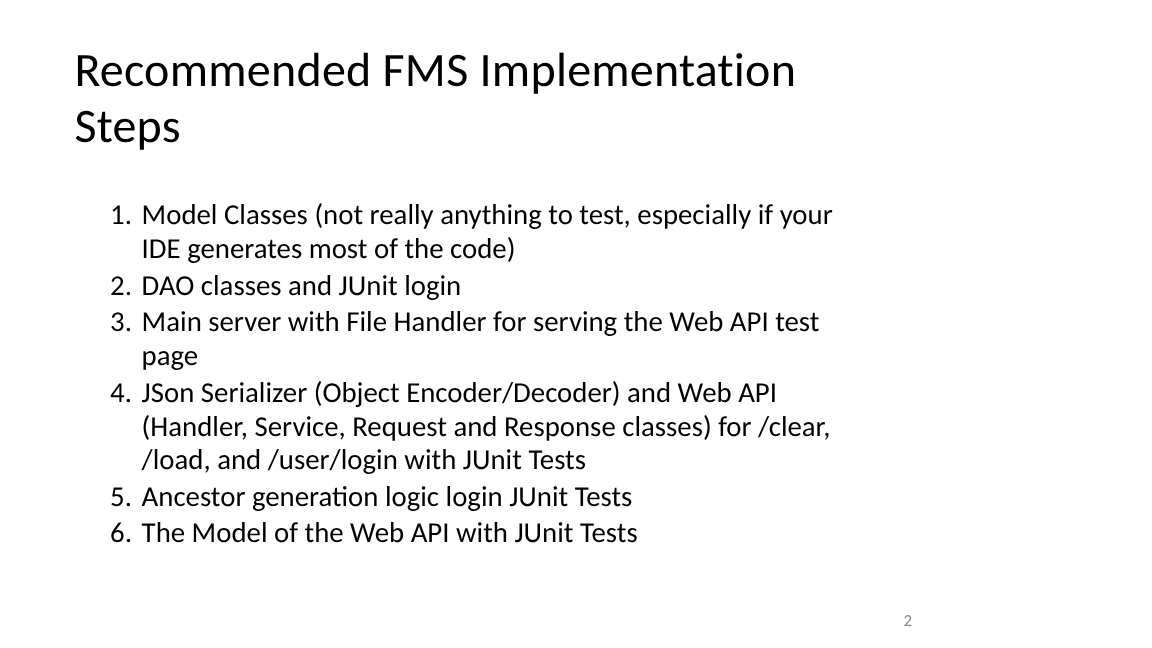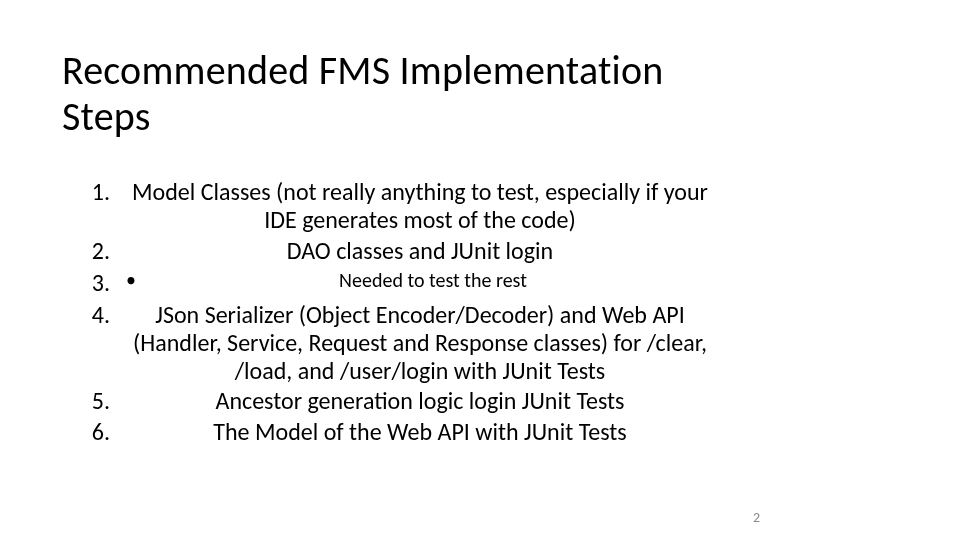--- a/index.html
+++ b/index.html
@@ -6,35 +6,34 @@
   html, body { width: 960px; height: 540px; overflow: hidden; }
   body {
     font-family: Calibri, "Segoe UI", Arial, sans-serif;
     background: #ffffff;
     color: #000000;
     position: relative;
   }
   .slide {
     width: 784px;
     height: 540px;
-    padding: 48px 62px 30px 62px;
+    padding: 36px 62px 30px 62px;
     position: relative;
   }
   .title {
     font-family: "Calibri Light", Calibri, "Segoe UI Light", Arial, sans-serif;
     font-weight: 400;
     font-size: 40px;
     line-height: 1.15;
     letter-spacing: 0.2px;
     margin-bottom: 38px;
   }
   .list {
     font-size: 24px;
     line-height: 1.18;
-    text-align: center;
   }
   ol.steps {
     list-style: none;
     counter-reset: step;
   }
   ol.steps > li {
     counter-increment: step;
     position: relative;
     padding-left: 56px;
     margin-bottom: 2px;
@@ -81,25 +80,21 @@
 
   <div class="list">
     <ol class="steps">
       <li>
         <span>Model Classes (not really anything to test, especially if your IDE generates most of the code)</span>
       </li>
       <li>
         <span>DAO classes and JUnit login</span>
       </li>
       <li>
-        <ul class="sub">
-          <li>
-            <span>Needed to test the rest</span>
-          </li>
-        </ul>
+        <span>Main server with File Handler for serving the Web API test page</span>
       </li>
       <li>
         <span>JSon Serializer (Object Encoder/Decoder) and Web API (Handler, Service, Request and Response classes) for /clear, /load, and /user/login with JUnit Tests</span>
       </li>
       <li>
         <span>Ancestor generation logic login JUnit Tests</span>
       </li>
       <li>
         <span>The Model of the Web API with JUnit Tests</span>
       </li>

